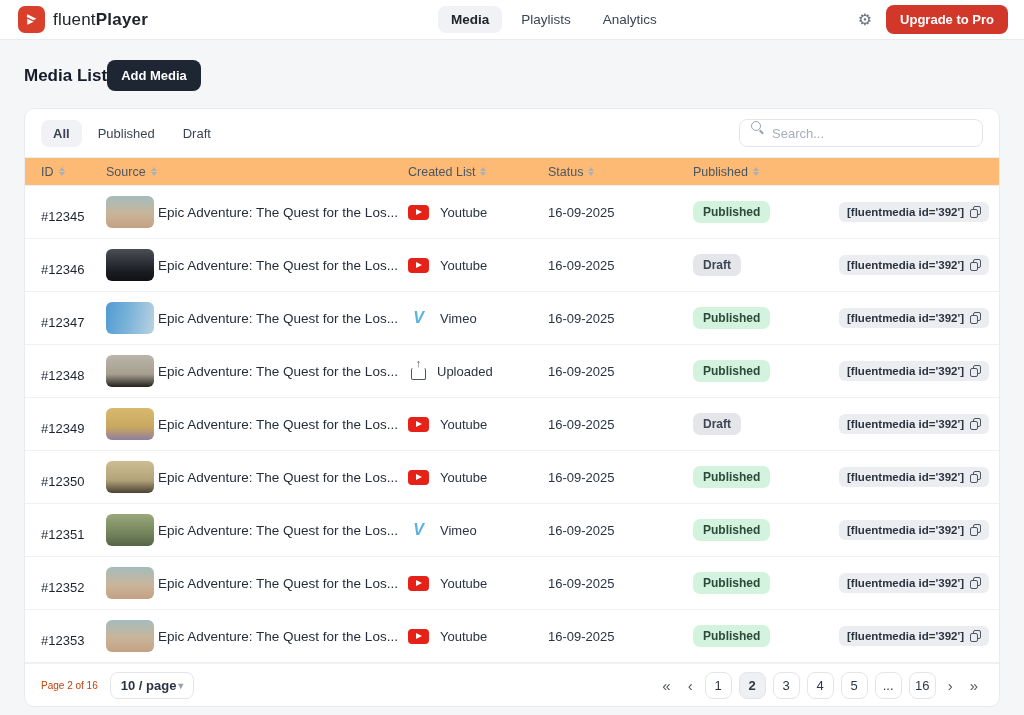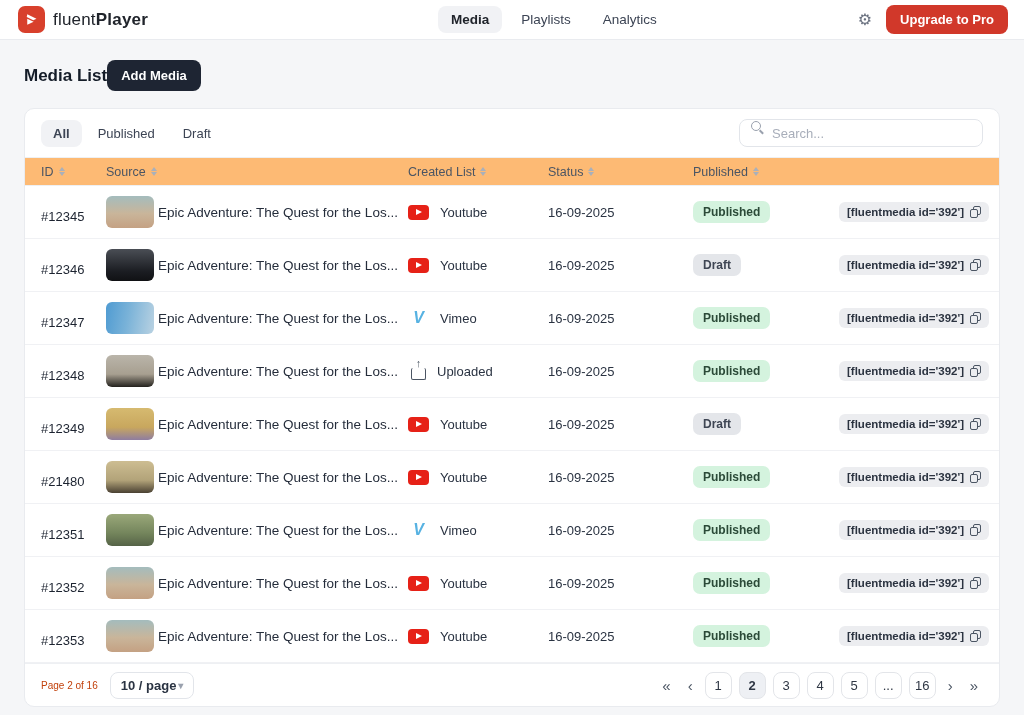--- a/index.html
+++ b/index.html
@@ -274,21 +274,21 @@
     <span class="scwrap">
         <span class="scode">
           <span>[fluentmedia id='392']</span>
           <span class="copyic"></span>
         </span>
       </span>
     <span class="kebab">⋮</span>
   </div>
 
   <div class="grid-cols trow">
-    <span class="cid">#21480</span>
+    <span class="cid">#12350</span>
     <span class="titlecell">
         <span class="thumb th-field"></span>
         <span class="ttl">Epic Adventure: The Quest for the Los...</span>
       </span>
     <span class="sourcecell">
         <span class="srcicon youtube"></span>
         <span>Youtube</span>
       </span>
     <span class="datecell">16-09-2025</span>
     <span><span class="badge published">Published</span></span>

